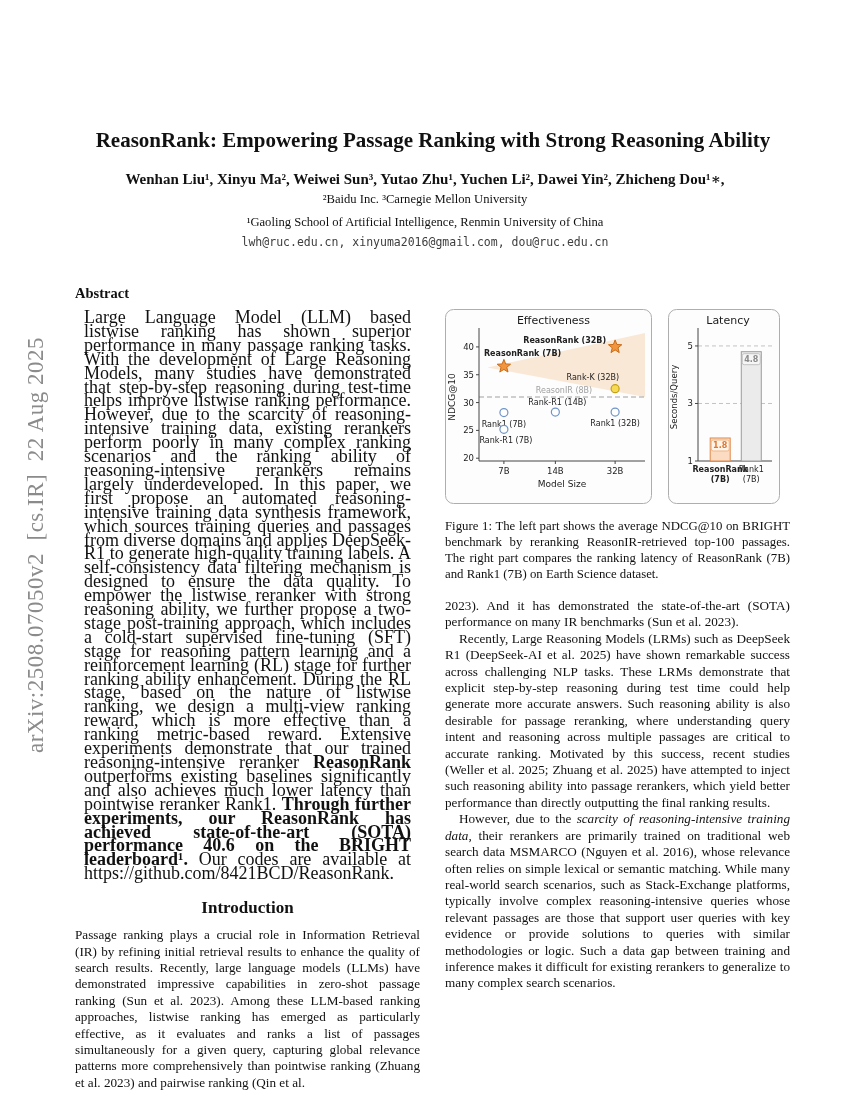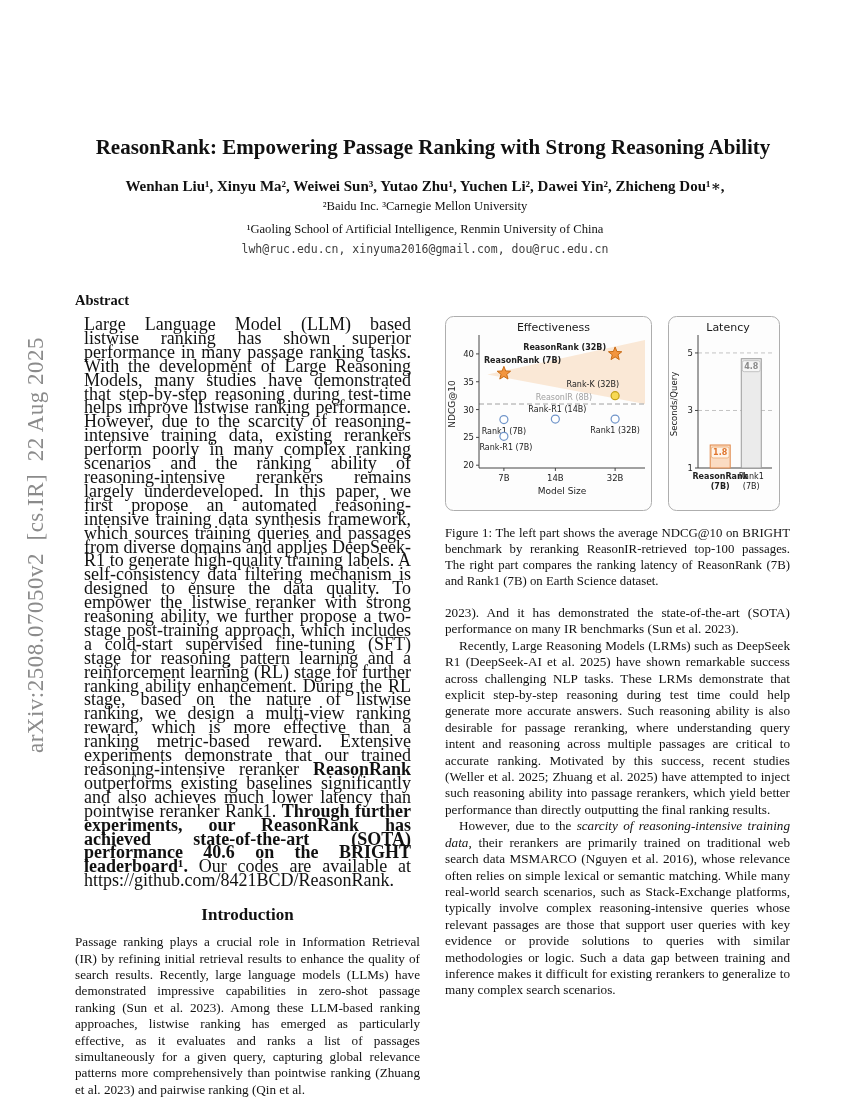--- a/index.html
+++ b/index.html
@@ -7,21 +7,21 @@
     position:relative; width:850px; height:1100px; background:#ffffff;
     font-family:"Liberation Serif","DejaVu Serif",serif; color:#111;
     overflow:hidden;
   }
   .arxiv-stamp {
     position:absolute; left:36px; top:545px;
     transform:translate(-50%,-50%) rotate(-90deg);
     white-space:pre; font-size:23px; color:#8b8b8b; letter-spacing:0.5px;
   }
   .header { padding-top:128px; text-align:center; }
-  .paper-title { margin:7px; font-size:21px; font-weight:bold;padding-left:16px; }
+  .paper-title { margin:0; font-size:21px; font-weight:bold;padding-left:16px; }
   .authors { margin-top:17px; font-size:15px; font-weight:bold; }
   .affil { margin-top:4px; font-size:12.6px; }
   .affil.first { margin-top:8px; }
   .emails { margin-top:5px; font-size:11.5px; color:#3d3d3d;
             font-family:"DejaVu Sans Mono","Liberation Mono",monospace; }
   .columns { display:flex; gap:25px; padding:0 60px 0 75px; margin-top:36px; }
   .col { width:345px; }
   .abstract-heading { margin:0 0 9px 0; text-align:left; font-size:14.5px; font-weight:bold; }
   .abstract-text {
     margin:0 9px; font-size:18px; line-height:13.9px;

